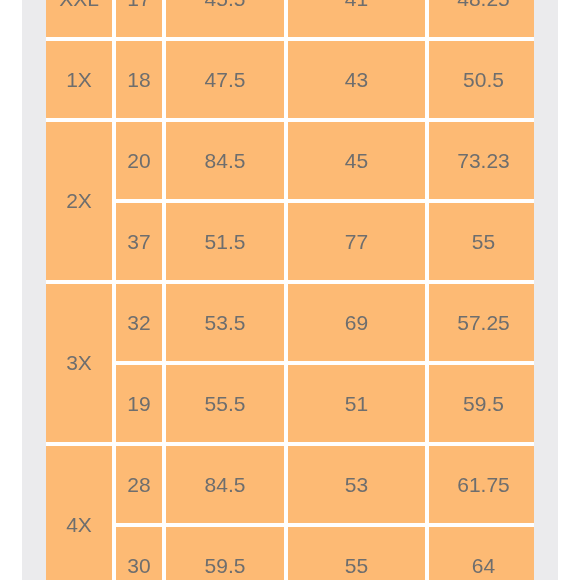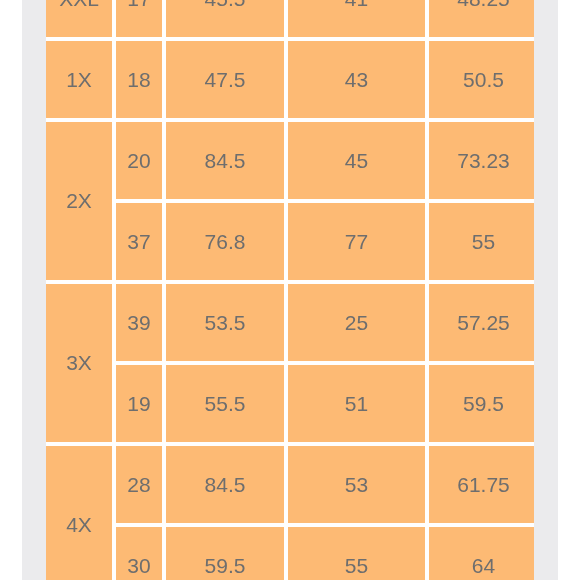--- a/index.html
+++ b/index.html
@@ -108,29 +108,29 @@
           </tr>
           <tr>
             <td class="size-cell" rowspan="2">2X</td>
             <td class="num-cell">20</td>
             <td class="meas-cell">84.5</td>
             <td class="meas-cell">45</td>
             <td class="meas-cell">73.23</td>
           </tr>
           <tr>
             <td class="num-cell">37</td>
-            <td class="meas-cell">76.8</td>
+            <td class="meas-cell">51.5</td>
             <td class="meas-cell">77</td>
             <td class="meas-cell">55</td>
           </tr>
           <tr>
             <td class="size-cell" rowspan="2">3X</td>
-            <td class="num-cell">39</td>
+            <td class="num-cell">32</td>
             <td class="meas-cell">53.5</td>
-            <td class="meas-cell">25</td>
+            <td class="meas-cell">69</td>
             <td class="meas-cell">57.25</td>
           </tr>
           <tr>
             <td class="num-cell">19</td>
             <td class="meas-cell">55.5</td>
             <td class="meas-cell">51</td>
             <td class="meas-cell">59.5</td>
           </tr>
           <tr>
             <td class="size-cell" rowspan="2">4X</td>

